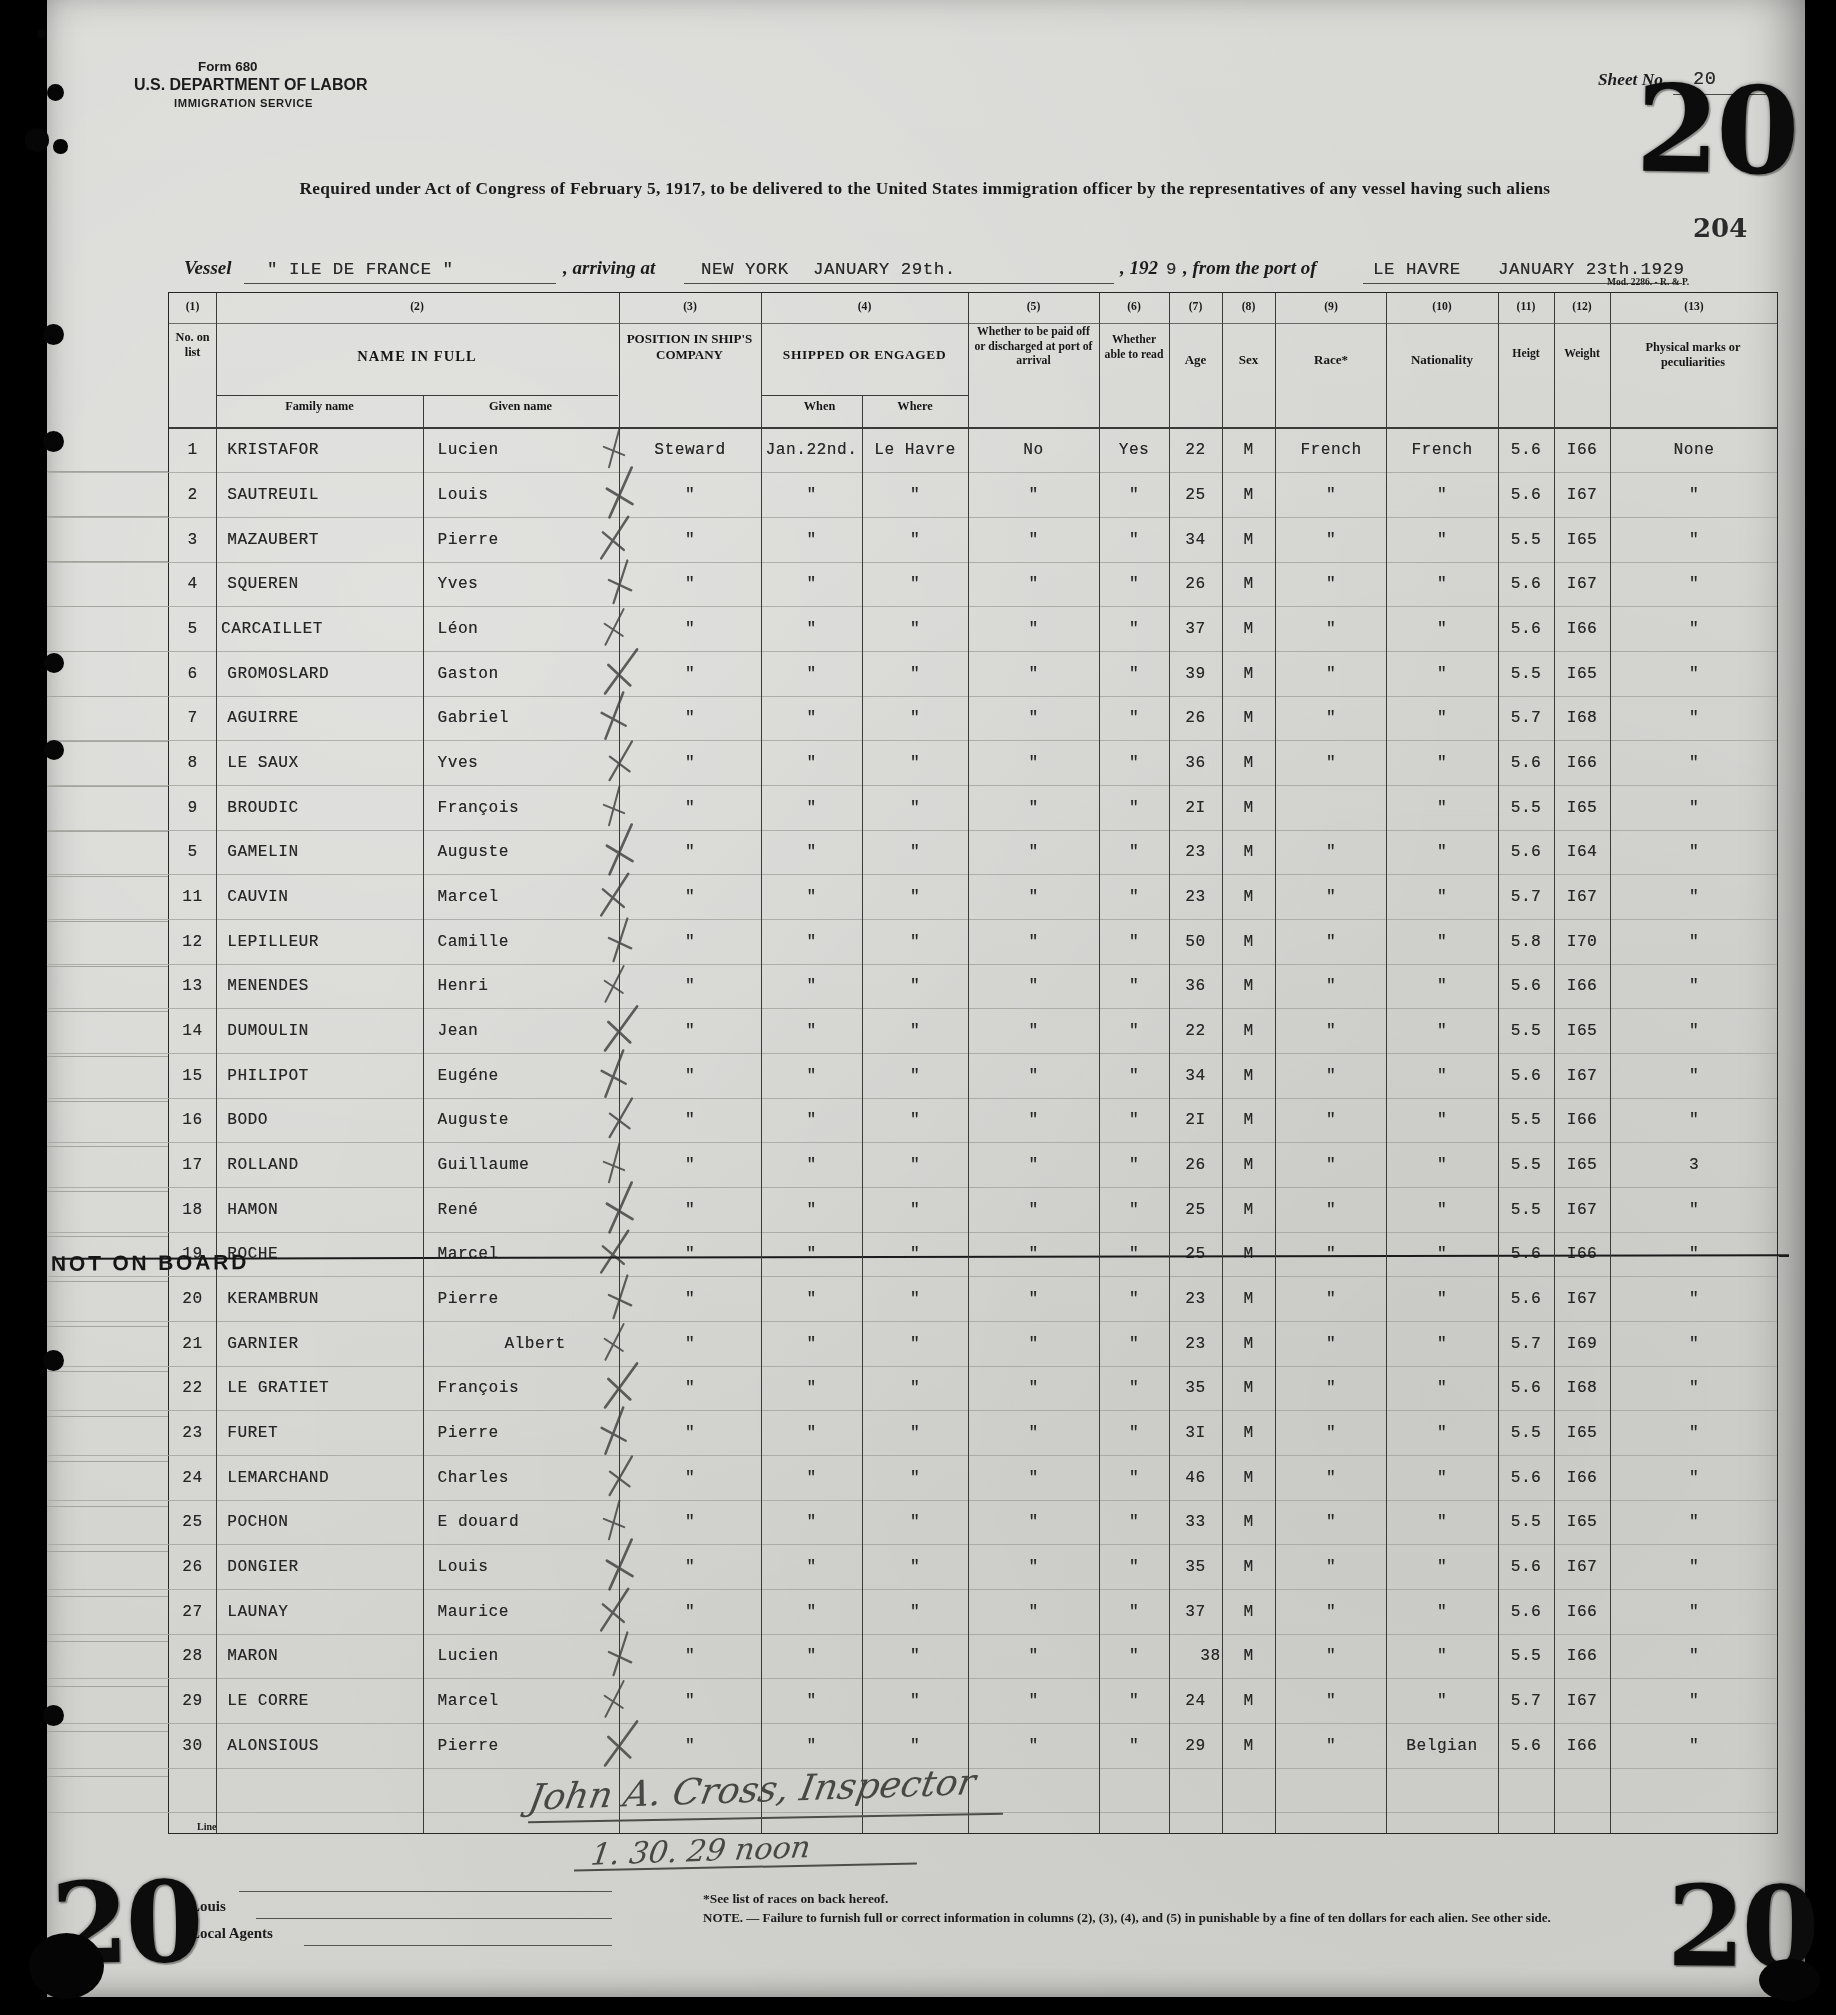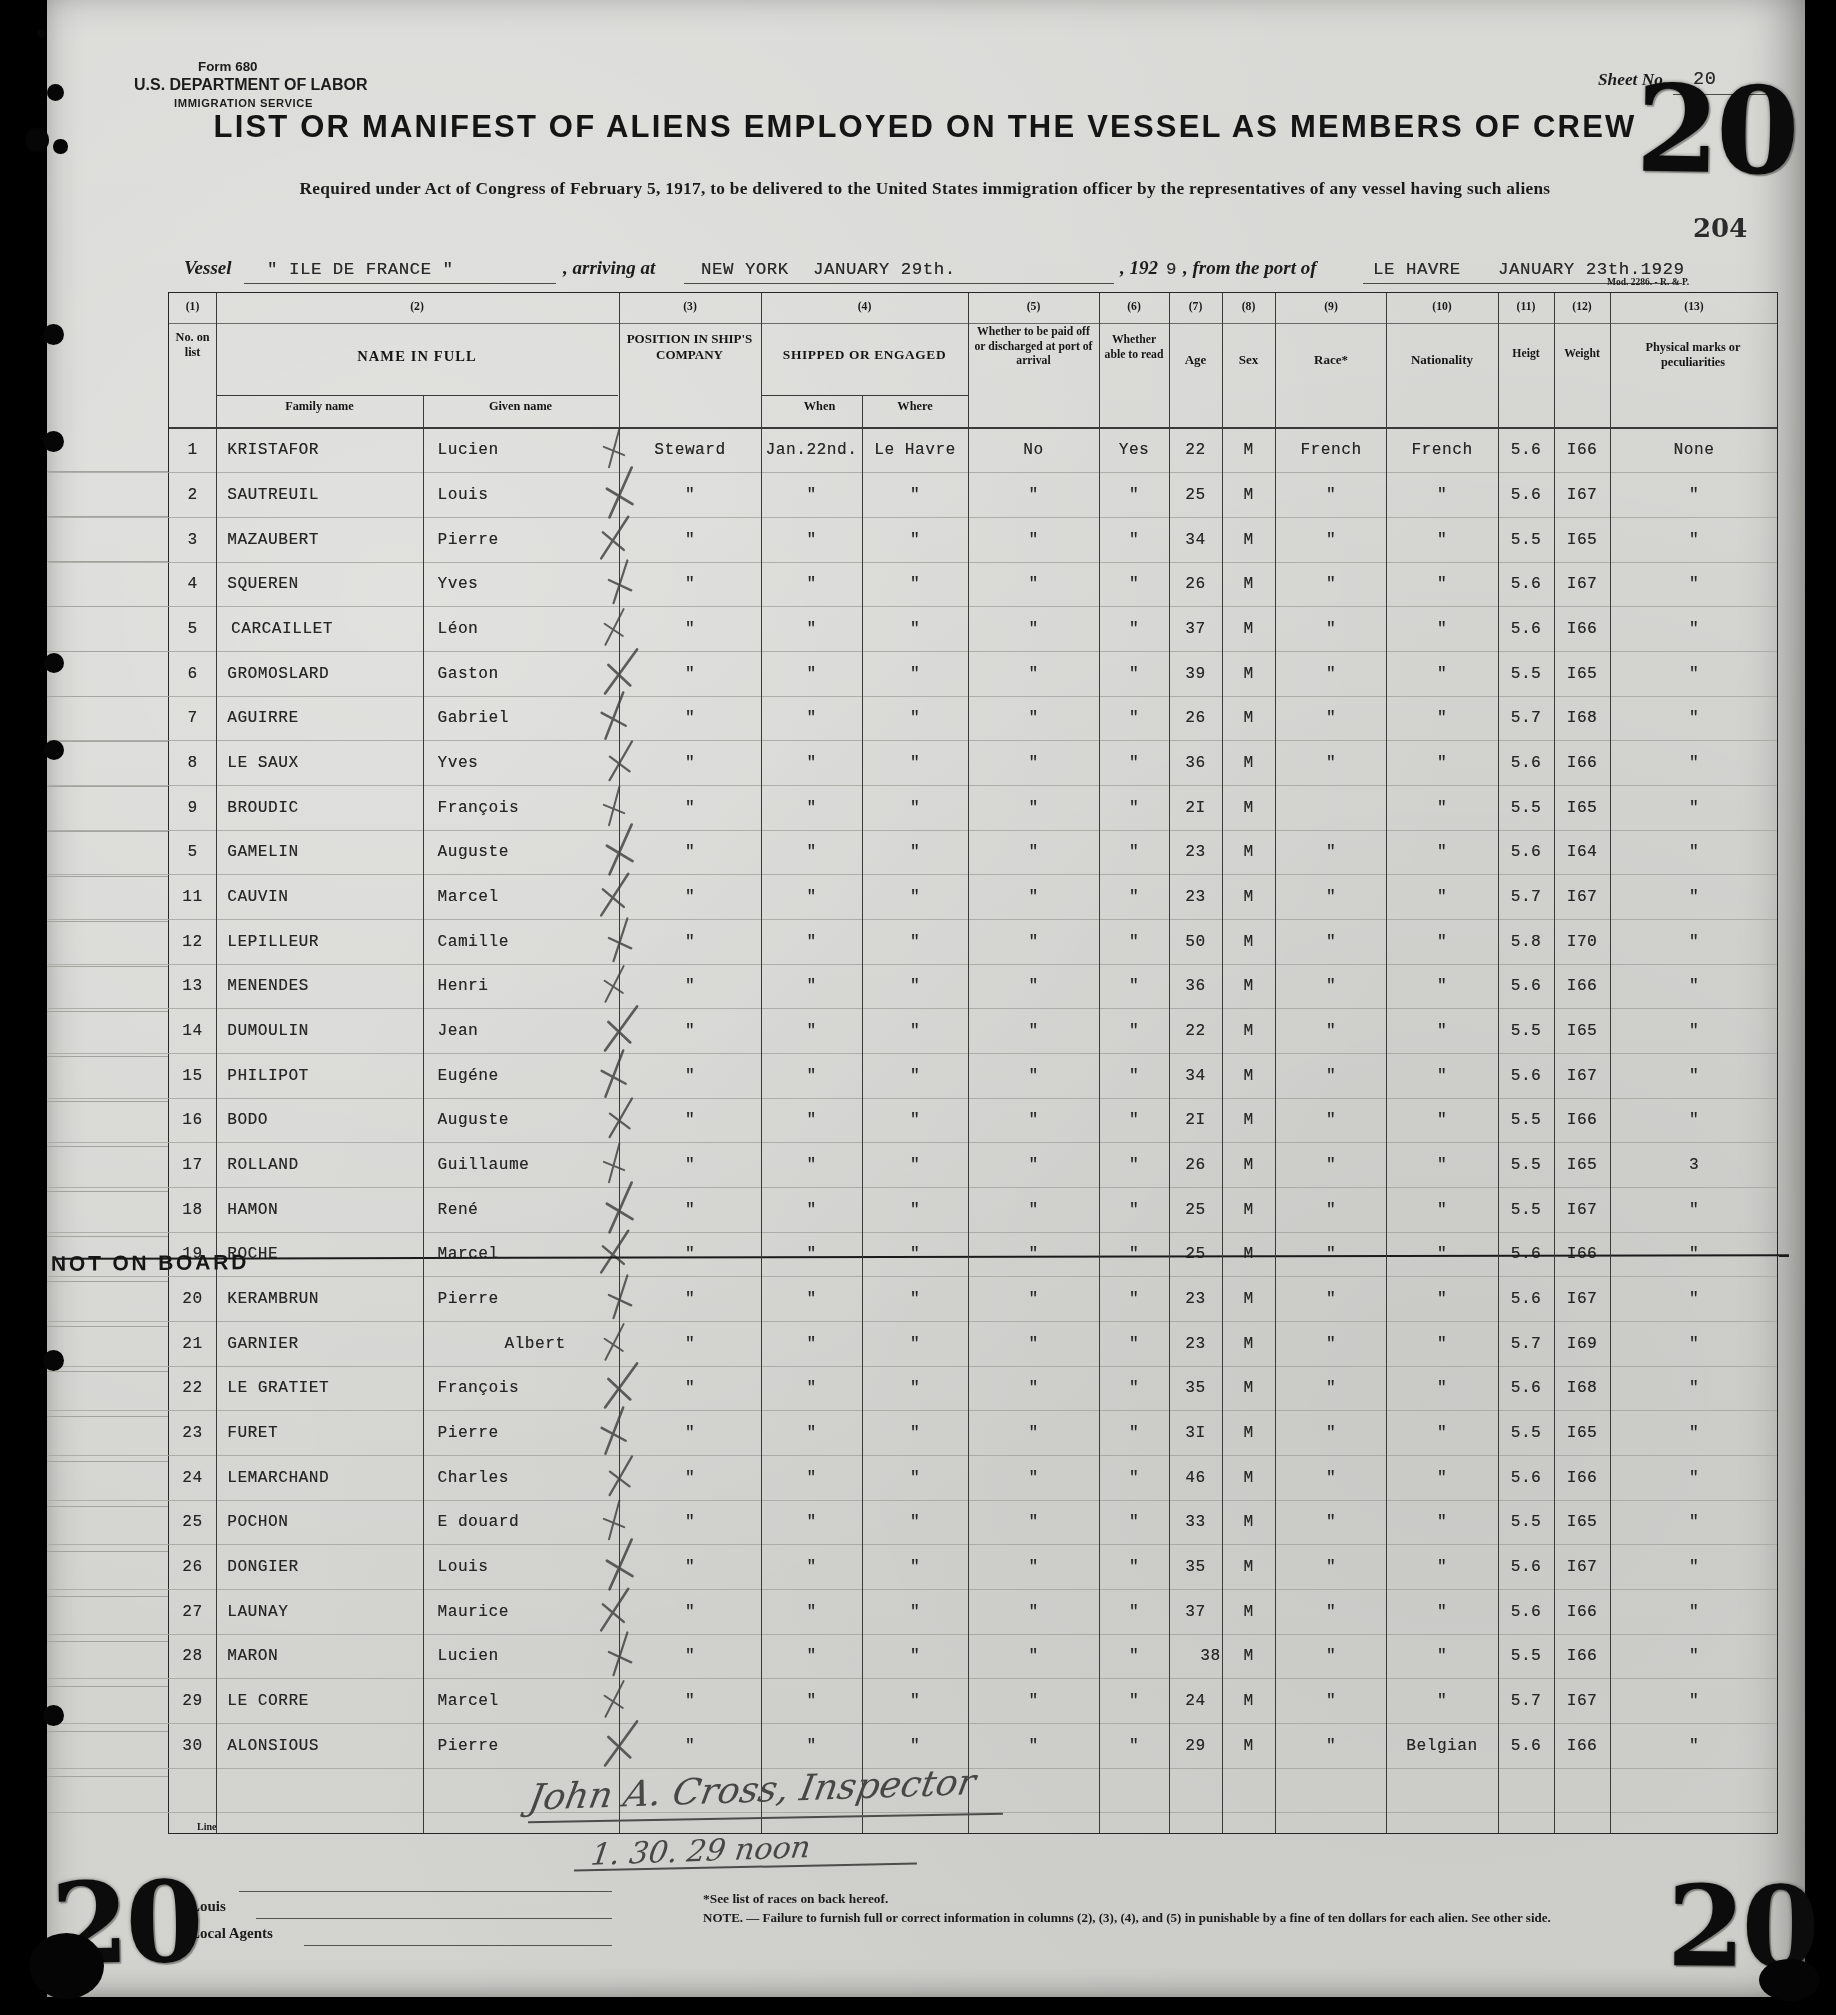--- a/index.html
+++ b/index.html
@@ -66,21 +66,20 @@
   <div class="abs printed" style="left:198px;top:59px;font-family:'Liberation Sans',sans-serif;font-size:13.4px;z-index:2;">Form 680</div>
   <div class="abs printed" style="left:134px;top:76px;font-family:'Liberation Sans',sans-serif;font-size:16px;z-index:2;">U.S. DEPARTMENT OF LABOR</div>
   <div class="abs printed" style="left:174px;top:97px;font-family:'Liberation Sans',sans-serif;font-size:11.2px;letter-spacing:0.6px;z-index:2;">IMMIGRATION SERVICE</div>
 
   <div class="abs printed ital" style="left:1598px;top:70px;font-size:17.3px;z-index:2;">Sheet No.</div>
   <div class="abs typed" style="left:1693px;top:69px;font-size:18.4px;z-index:2;">20</div>
   <div class="uline" style="left:1673px;top:94px;width:109px;"></div>
 
   <div class="abs stamp20" style="left:1636px;top:79px;font-size:120px;transform:rotate(1deg);">20</div>
 
-  <div class="abs title" style="left:47px;top:109px;width:1756px;z-index:2;">LIST OR MANIFEST OF ALIENS EMPLOYED ON THE VESSEL AS MEMBERS OF CREW</div>
   <div class="abs subtitle" style="left:47px;top:179px;width:1756px;z-index:2;">Required under Act of Congress of February 5, 1917, to be delivered to the United States immigration officer by the representatives of any vessel having such aliens</div>
 
   <div class="abs" style="left:1693px;top:213px;font-family:'DejaVu Serif',serif;font-weight:bold;font-size:26px;color:#2b2b2b;z-index:2;">204</div>
 
   <div>
     <div class="abs printed ital" style="left:184px;top:257px;font-size:19px;z-index:2;">Vessel</div>
     <div class="abs typed" style="left:267px;top:260px;font-size:17.3px;z-index:2;">" ILE DE FRANCE "</div>
     <div class="uline" style="left:244px;top:283px;width:312px;"></div>
     <div class="abs printed ital" style="left:563px;top:257px;font-size:19px;z-index:2;">, arriving at</div>
     <div class="abs typed" style="left:701px;top:260px;font-size:17.3px;z-index:2;">NEW YORK</div>
@@ -222,21 +221,21 @@
           <div class="tcell center" style="left: 1106px; width: 112px;">"</div>
           <div class="tcell center" style="left: 1217px; width: 112px;">"</div>
           <div class="tcell center" style="left: 1329px; width: 56px;">5.6</div>
           <div class="tcell center" style="left: 1385px; width: 56px;">I67</div>
           <div class="tcell center" style="left: 1441px; width: 168px;">"</div>
           <div class="rule"></div>
           <div class="checkmark" style="transform: translate(1.7px, 0px) rotate(-9deg) scale(1.12);"></div>
         </div>
         <div class="trow" style="top: 314px;">
           <div class="tcell center" style="left: 0px; width: 47px;">5</div>
-          <div class="tcell left" style="left: 47px; width: 207px; padding-left: 15px;">CARCAILLET</div>
+          <div class="tcell left" style="left: 47px; width: 207px; padding-left: 5px;">CARCAILLET</div>
           <div class="tcell left" style="left: 254px; width: 195px; padding-left: 14.5px;">Léon</div>
           <div class="tcell center" style="left: 450px; width: 142px;">"</div>
           <div class="tcell center" style="left: 592px; width: 101px;">"</div>
           <div class="tcell center" style="left: 693px; width: 106px;">"</div>
           <div class="tcell center" style="left: 799px; width: 131px;">"</div>
           <div class="tcell center" style="left: 930px; width: 70px;">"</div>
           <div class="tcell center" style="left: 1000px; width: 53px;">37</div>
           <div class="tcell center" style="left: 1053px; width: 53px;">M</div>
           <div class="tcell center" style="left: 1106px; width: 112px;">"</div>
           <div class="tcell center" style="left: 1217px; width: 112px;">"</div>

